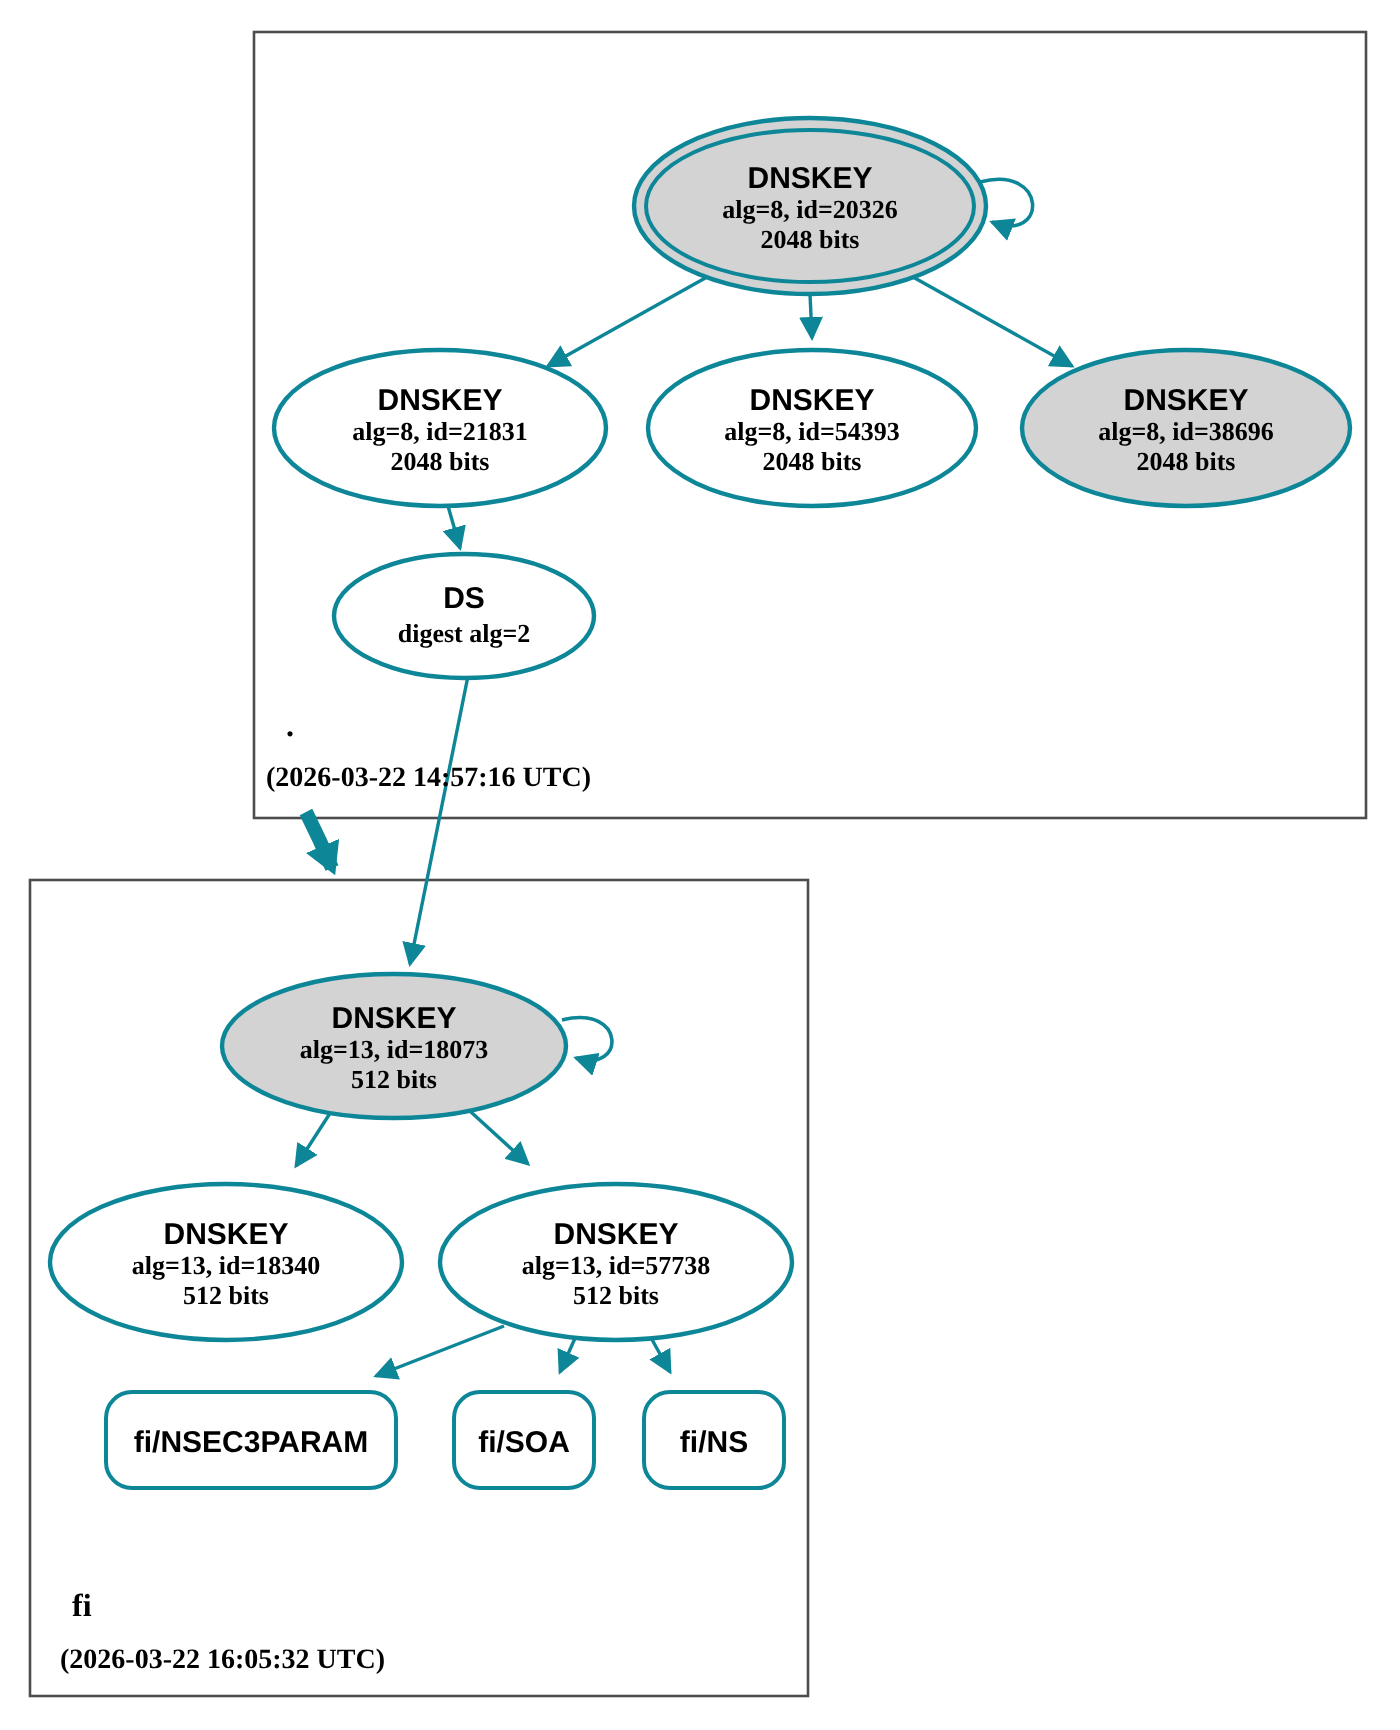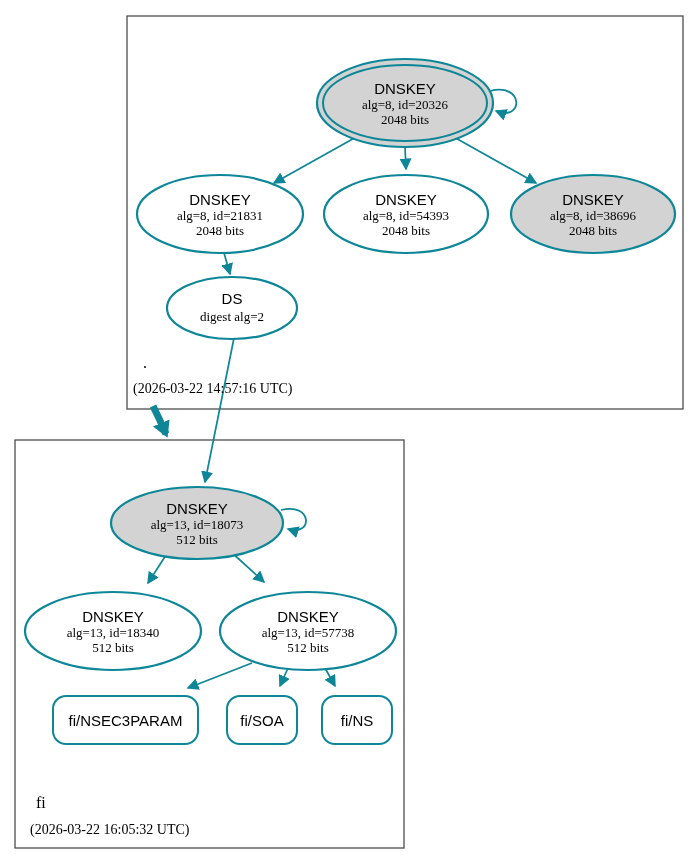--- a/index.html
+++ b/index.html
@@ -3,21 +3,21 @@
 <meta charset="utf-8">
 <style>
   :root{
     --edge:#0d8698;
     --ksk-fill:#d3d3d3;
     --node-fill:#ffffff;
     --box-border:#4d4d4d;
     --text:#000000;
   }
   html,body{margin:0;padding:0;background:#ffffff;}
-  .canvas{position:relative;width:700px;height:865px;background:#ffffff;}
+  .canvas{position:relative;width:700px;height:865px;background:#ffffff;font-weight:bold;}
   svg{display:block;}
   .box{fill:#ffffff;stroke:var(--box-border);stroke-width:1.3;}
   .node{fill:var(--node-fill);stroke:var(--edge);stroke-width:2.2;}
   .node.gray{fill:var(--ksk-fill);}
   .node.inner{fill:none;stroke-width:2;}
   .rr{fill:var(--node-fill);stroke:var(--edge);stroke-width:2;}
   .edge{fill:none;stroke:var(--edge);stroke-width:1.7;}
   .edge.thick{stroke-width:7;}
   .loop{fill:none;stroke:var(--edge);stroke-width:1.8;}
   text{fill:var(--text);}

